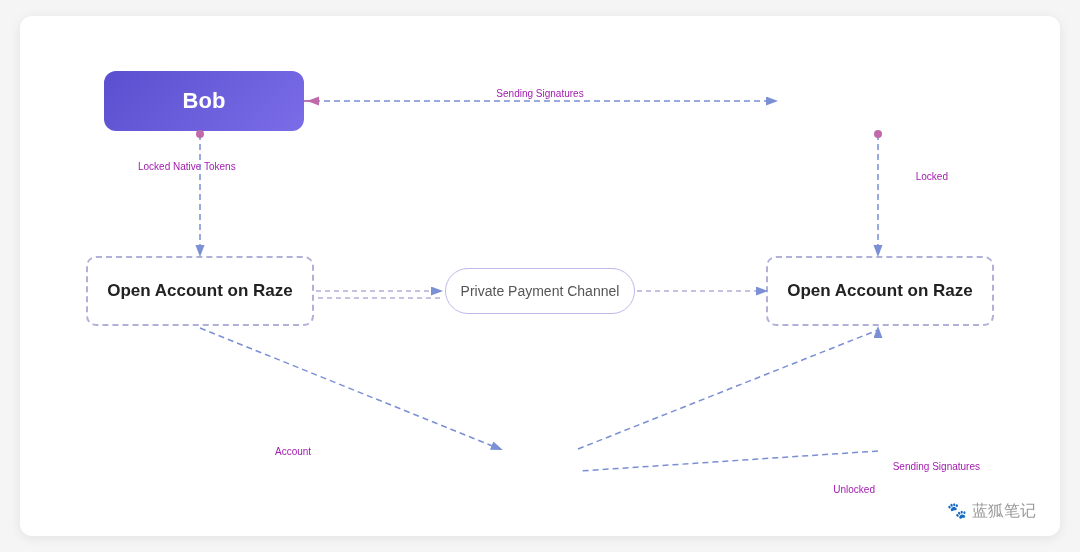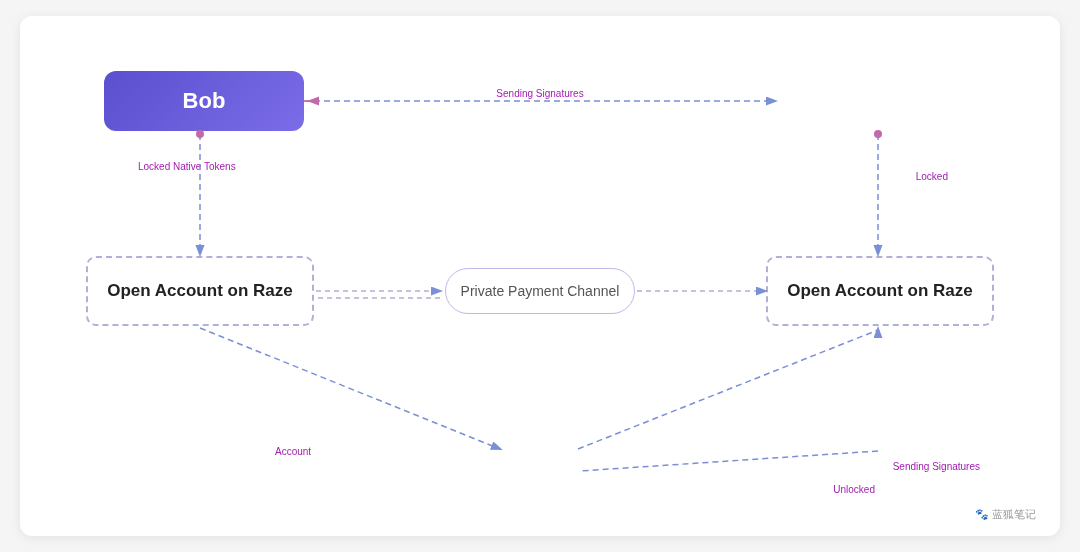--- a/index.html
+++ b/index.html
@@ -162,21 +162,21 @@
       position: absolute;
       font-size: 10px;
       color: #a21caf;
       text-align: center;
     }
 
     .watermark {
       position: absolute;
       bottom: 14px;
       right: 24px;
-      font-size: 11px;
+      font-size: 16px;
       color: #999;
     }
   </style>
 </head>
 <body>
 
 <div class="diagram-container">
 
   <div class="node-bob">
     <span class="node-bob-label">Bob</span>

